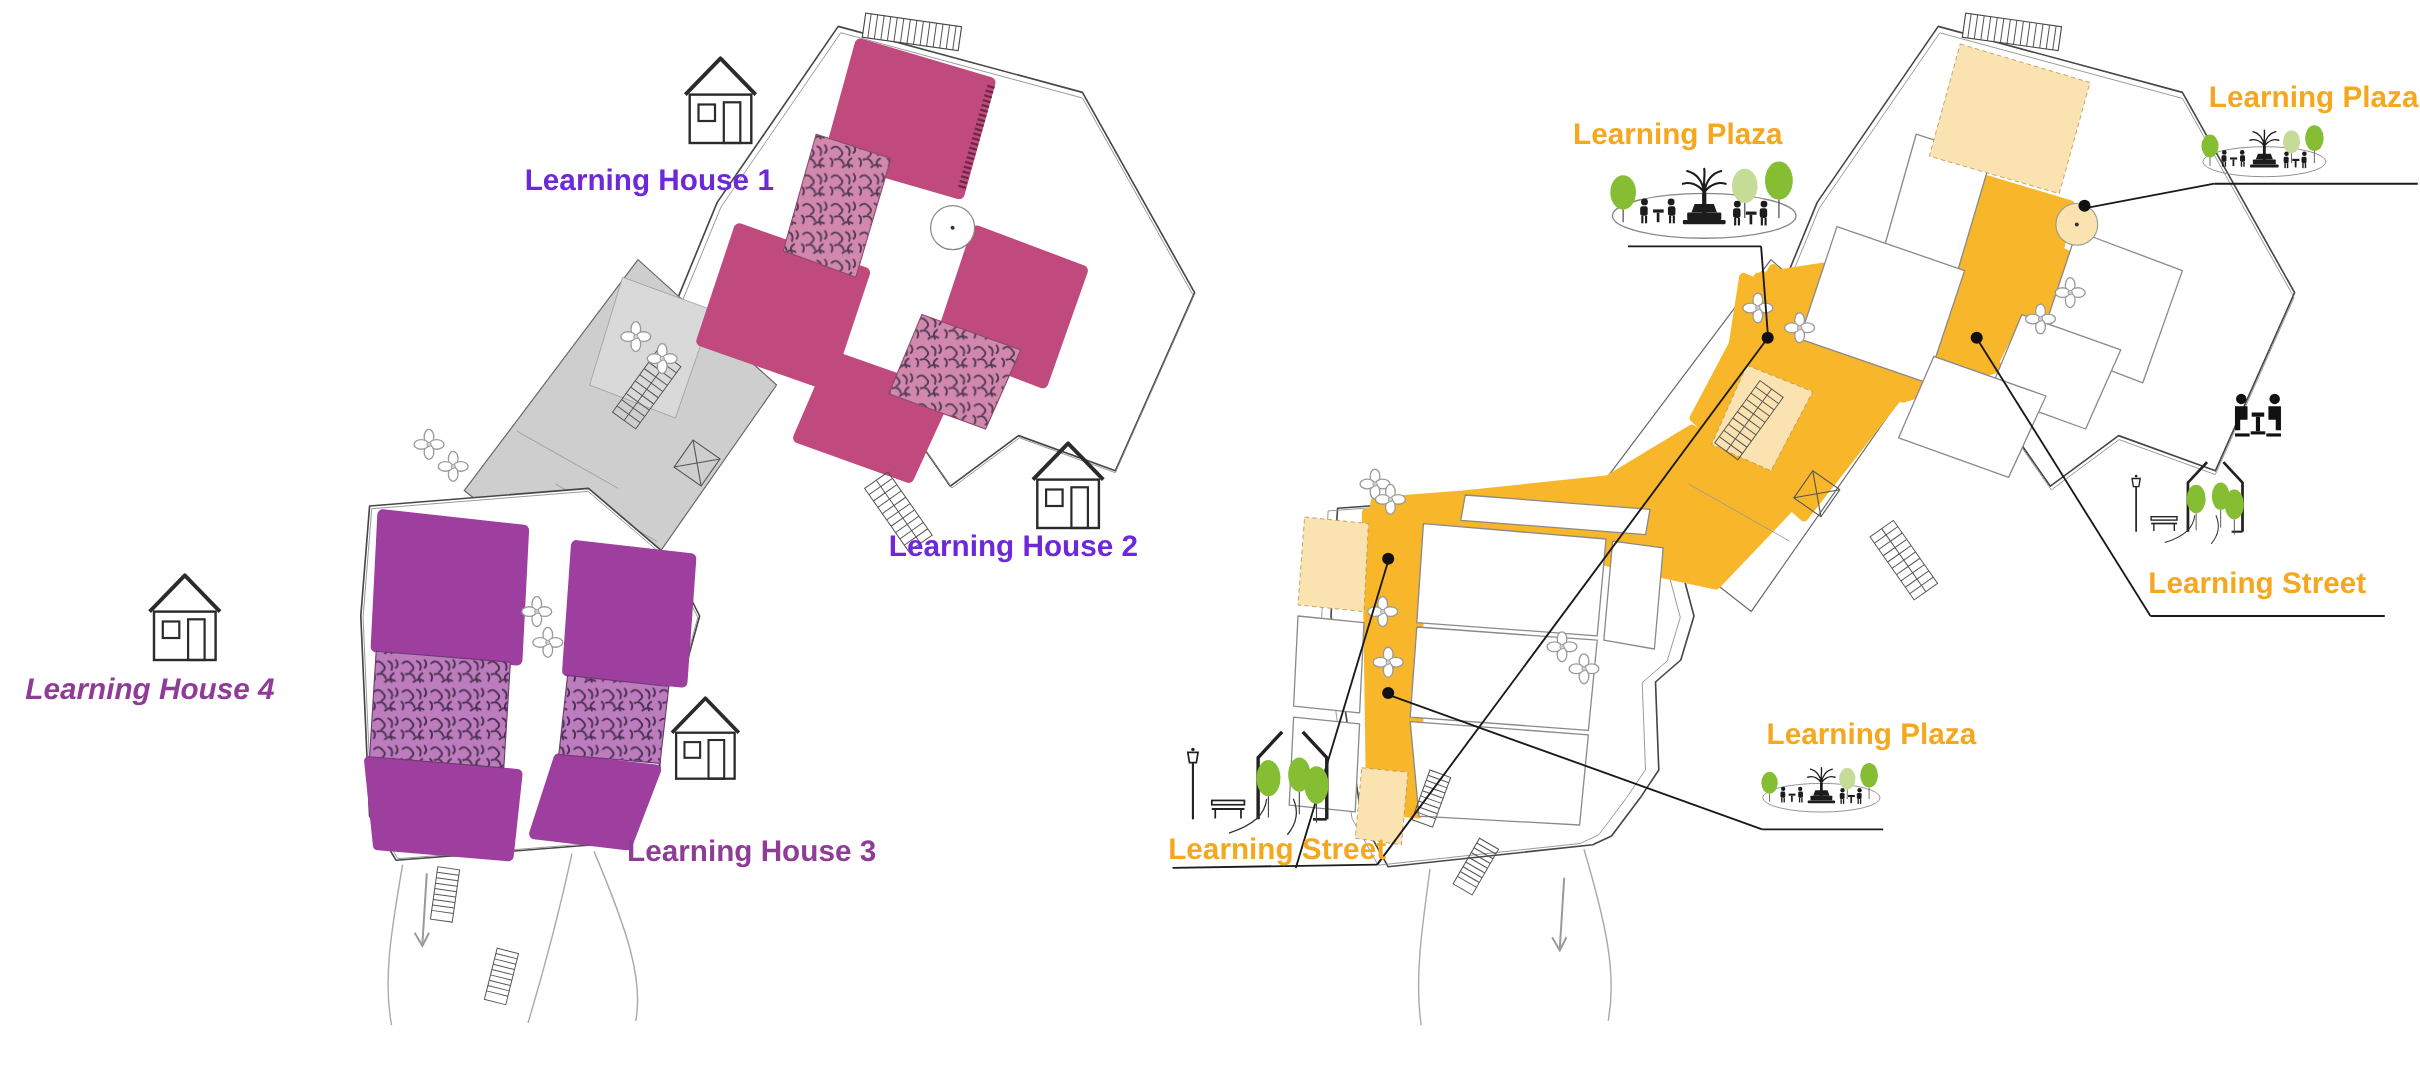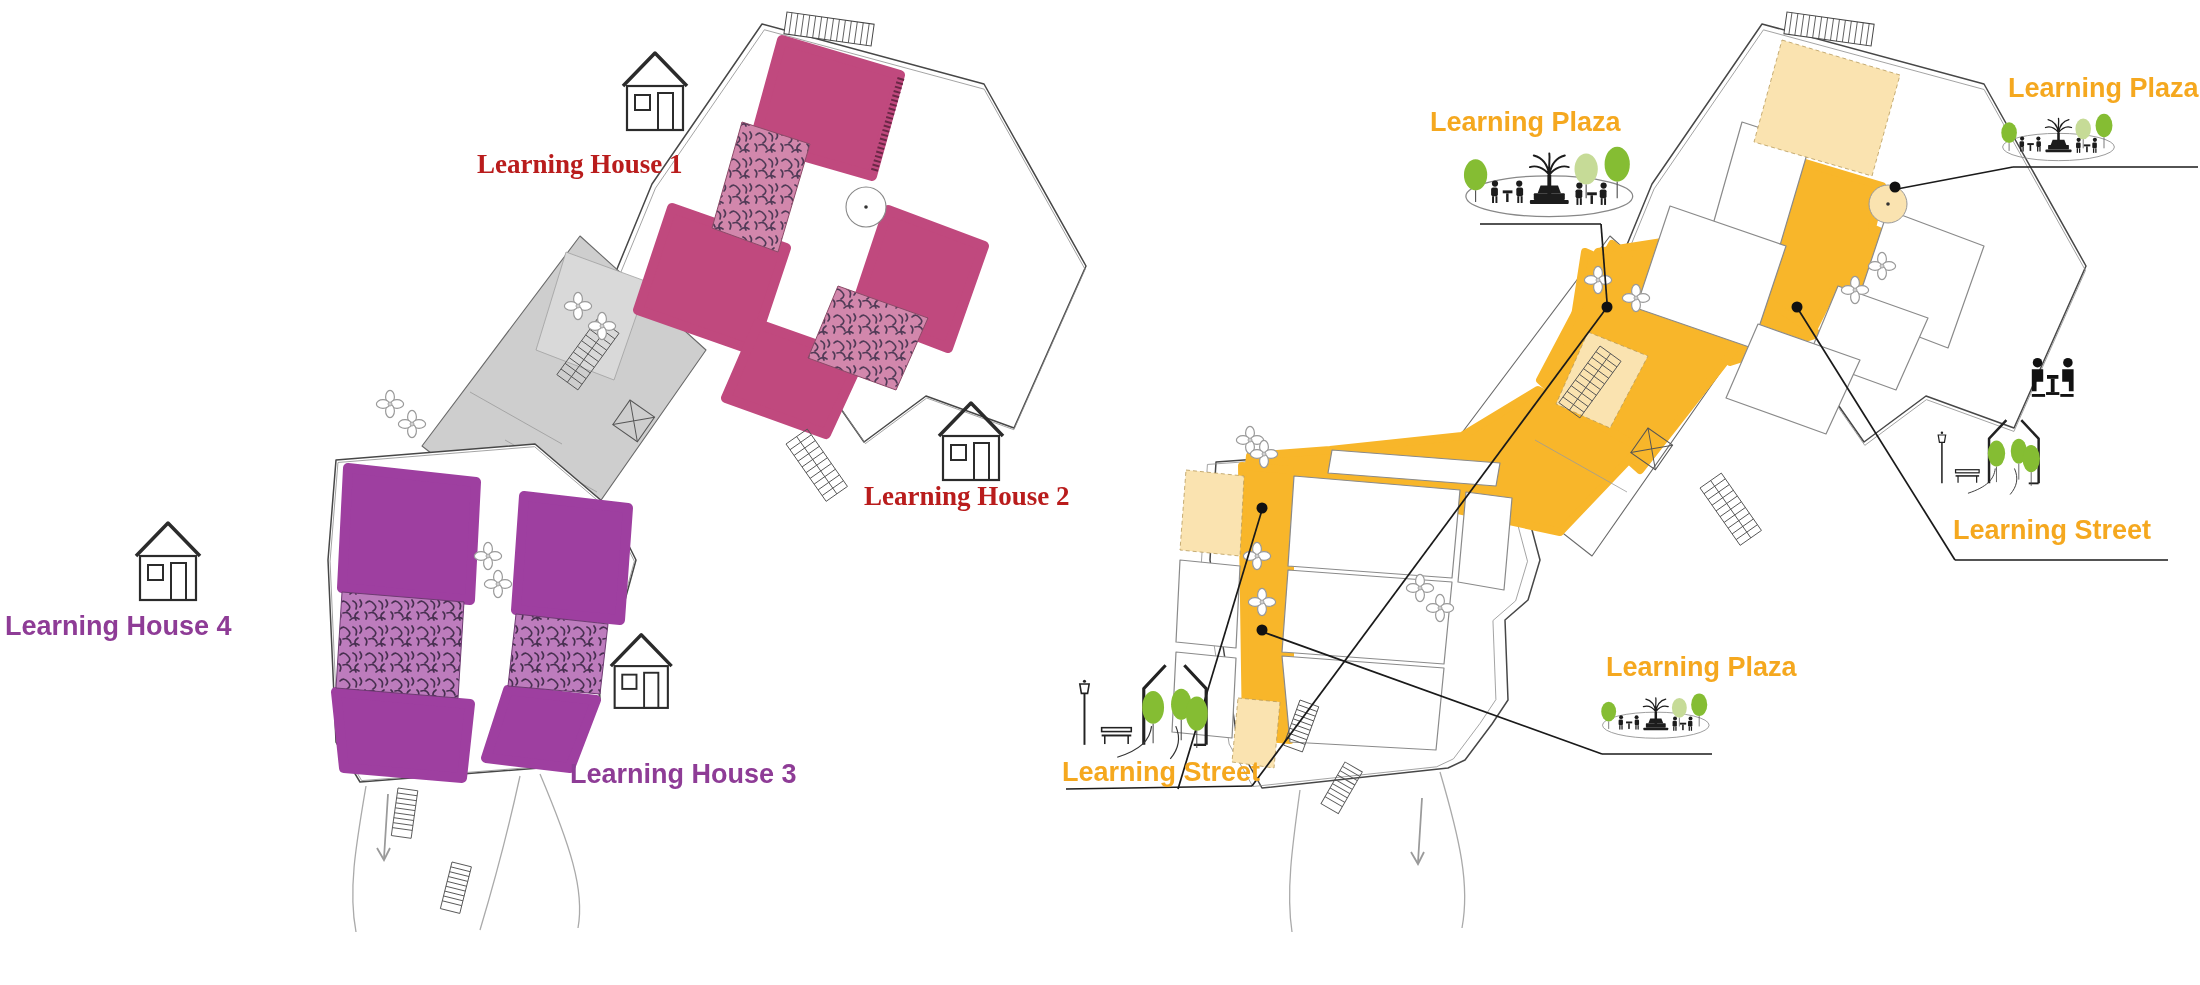--- a/index.html
+++ b/index.html
@@ -1,20 +1,20 @@
 <!DOCTYPE html>
 <html><head>
 <meta charset="utf-8">
 <style>
   html,body{margin:0;padding:0;background:#fff;}
   .canvas{position:relative;width:2200px;height:985px;background:#ffffff;overflow:hidden;
           font-family:"Liberation Sans",sans-serif;}
   .canvas svg{position:absolute;left:0;top:0;}
   .lbl{position:absolute;font-weight:bold;font-size:27px;line-height:1.05;white-space:nowrap;}
-  .rose{color:#b91c1c;font-family:Liberation Serif, serif;}
+  .rose{color:#6d28d9;}
   .purple{color:#8e3c96;}
   .orange{color:#f5a81f;text-align:right;}
 </style>
 </head>
 <body>
 
 <div class="canvas">
 
 <svg viewBox="0 0 2200 985" width="2200" height="985">
 <defs>
@@ -362,23 +362,23 @@
   <use href="#plaza-icon" transform="translate(1462,138) scale(0.97)"></use>
   <use href="#plaza-icon" transform="translate(2000,108) scale(0.65)"></use>
   <use href="#plaza-icon" transform="translate(1600,688) scale(0.62)"></use>
   <use href="#street-icon" transform="translate(1072,645) scale(0.78)"></use>
   <use href="#street-icon" transform="translate(1932,404) scale(0.62)"></use>
   <use href="#table-icon" transform="translate(2028,356) scale(0.95)"></use>
 </g>
 </svg>
 
 <div class="lbl rose" style="left:477px;  top:150px;">Learning House 1</div>
-<div class="lbl rose" style="left:864px;  top:482px;">Learning House 2</div>
+<div class="lbl rose" style="left:808px;  top:482px;">Learning House 2</div>
 <div class="lbl purple" style="left:570px;  top:760px;">Learning House 3</div>
-<div class="lbl purple" style="left:5px;    top:612px;">Learning House 4</div>
+<div class="lbl purple" style="left:23px;    top:612px;font-style:italic;">Learning House 4</div>
 
 <div class="lbl orange" style="left:1430px; top:108px;">Learning Plaza</div>
 <div class="lbl orange" style="left:2008px; top:74px;">Learning Plaza</div>
 <div class="lbl orange" style="left:1953px; top:516px;">Learning Street</div>
 <div class="lbl orange" style="left:1606px; top:653px;">Learning Plaza</div>
 <div class="lbl orange" style="left:1062px; top:758px;">Learning Street</div>
 
 </div>
 
 </body></html>

